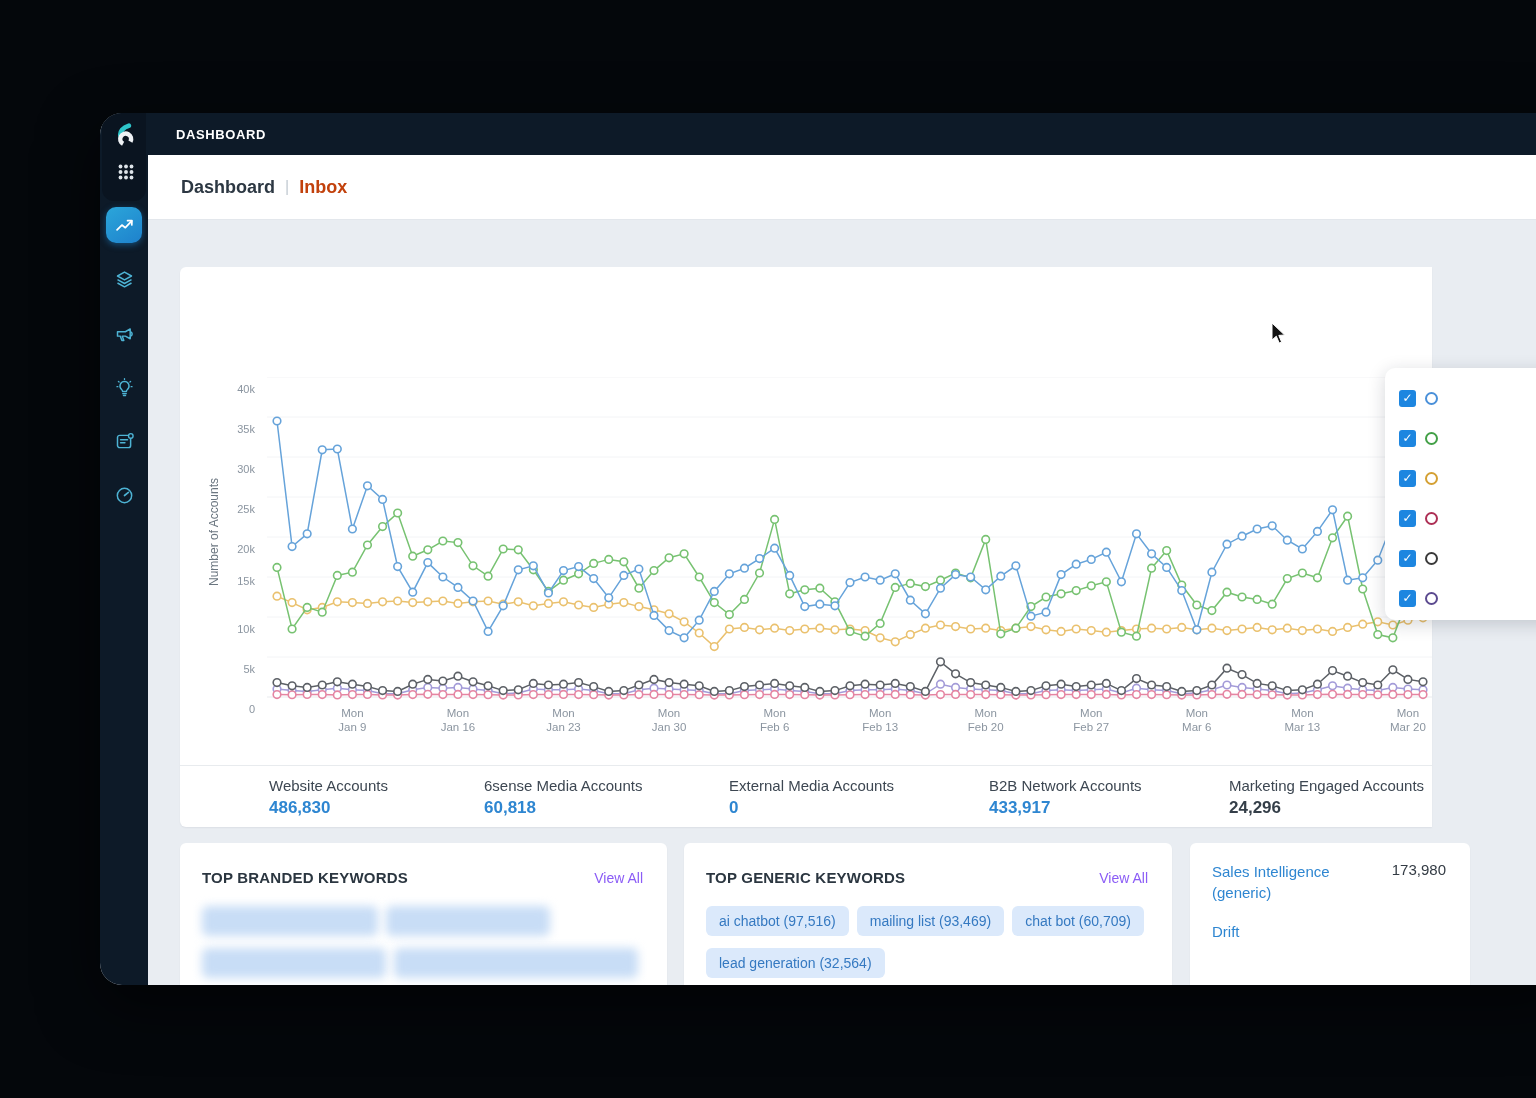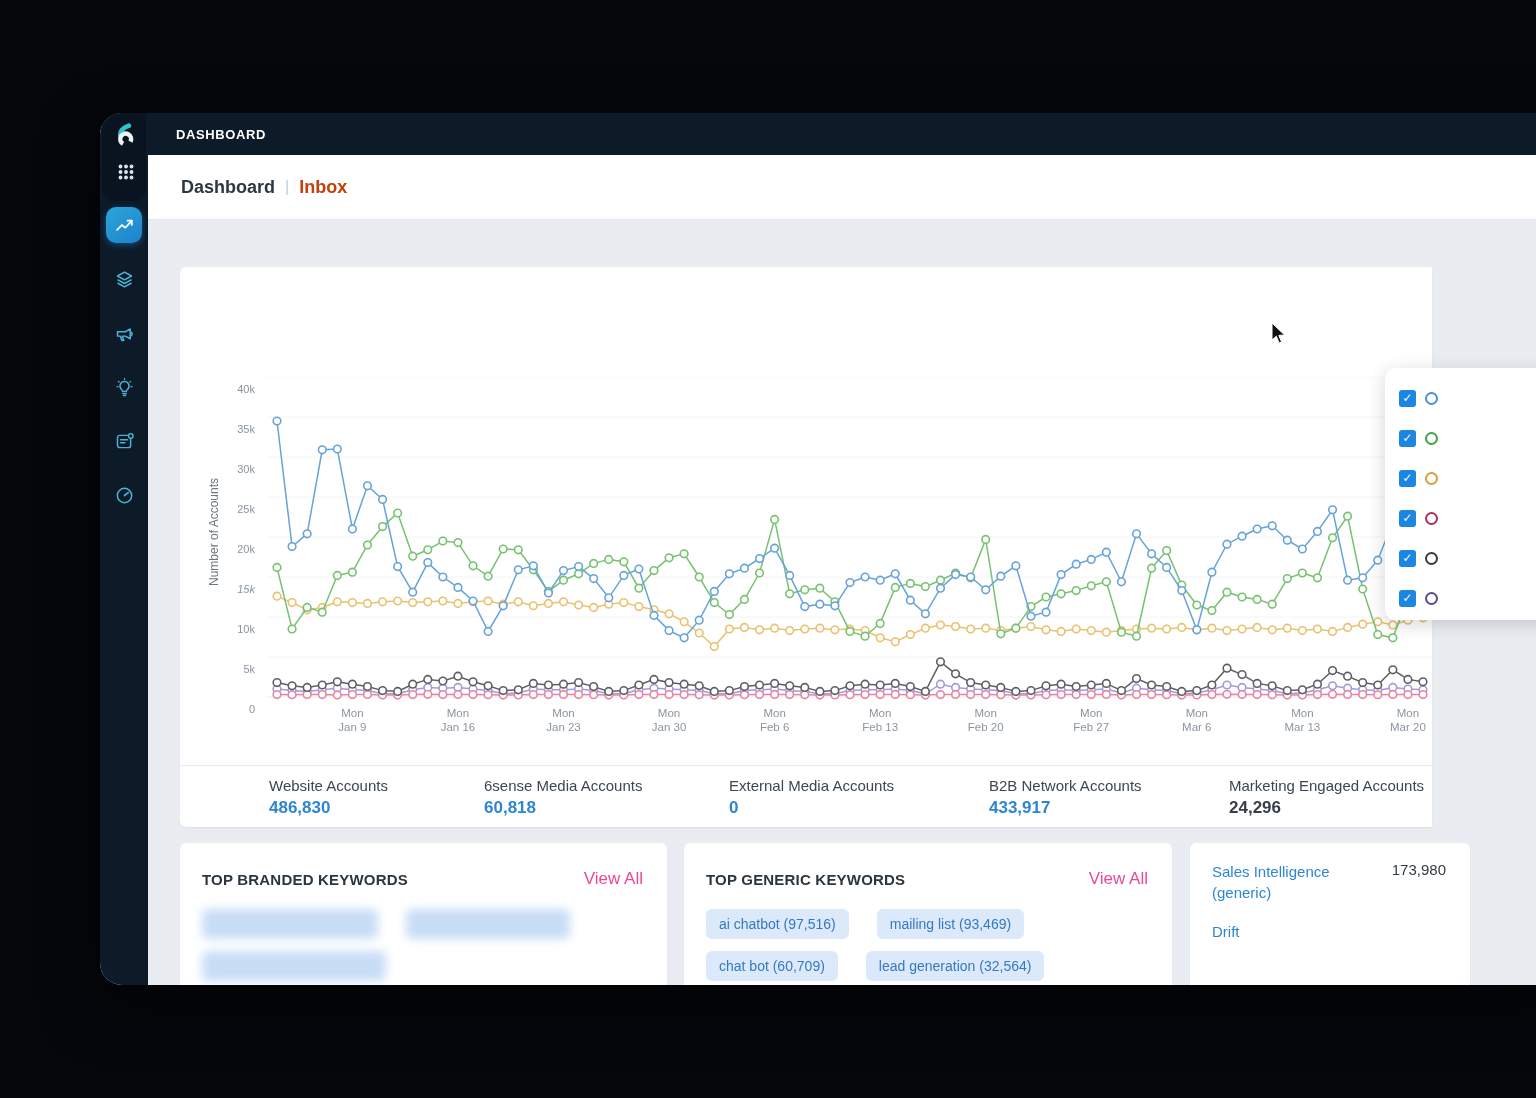--- a/index.html
+++ b/index.html
@@ -54,22 +54,22 @@
     position:absolute;left:1285px;top:255px;width:240px;height:252px;background:#ffffff;
     border-radius:10px;box-shadow:0 4px 18px rgba(20,30,45,.18);z-index:25;padding:10px 0 0 14px;box-sizing:border-box;
   }
   .legend-row{display:flex;align-items:center;height:40px;gap:9px;}
   .legend-check{width:17px;height:17px;background:#1d86e0;border-radius:3px;color:#fff;font-size:12px;font-weight:bold;display:flex;align-items:center;justify-content:center;line-height:1;}
   .legend-ring{width:9px;height:9px;border-radius:50%;background:#fff;border:2.5px solid #888;}
   
   .card{position:absolute;top:730px;height:250px;background:#ffffff;border-radius:6px;box-shadow:0 1px 2px rgba(16,24,40,.06);box-sizing:border-box;}
   .card-head{display:flex;align-items:center;justify-content:space-between;padding:26px 24px 0 22px;}
   .card-title{font-size:15px;font-weight:bold;color:#2b3640;letter-spacing:.2px;}
-  .view-all{font-size:17px;color:#ec4899;cursor:default;}
-  .chip-wrap{display:flex;flex-wrap:wrap;gap:12px 28px;padding:20px 22px 0 22px;}
+  .view-all{font-size:14px;color:#8b5cf6;cursor:default;}
+  .chip-wrap{display:flex;flex-wrap:wrap;gap:12px 8px;padding:20px 22px 0 22px;}
   .chip{background:#dbe9fb;color:#3579c1;font-size:14px;border-radius:6px;padding:7px 13px;white-space:nowrap;}
   .chip.redacted{height:16px;filter:blur(5px);background:#c8ddf6;}
   .kg-list{padding:18px 24px 0 22px;}
   .kg-row{display:flex;justify-content:space-between;margin-bottom:18px;}
   .kg-name{font-size:15px;color:#2e86d1;line-height:1.4;max-width:160px;}
   .kg-val{font-size:15px;color:#333b44;}
   
   .cursor{position:absolute;left:1270px;top:322px;z-index:99;}
 </style>
 </head>
@@ -152,21 +152,21 @@
 
   <div class="panel">
 
     <div class="y-axis-title">Number of Accounts</div>
     <div class="y-ticks" id="yticks">
         <span style="top: -6px;">40k</span>
         <span style="top: 34px;">35k</span>
         <span style="top: 74px;">30k</span>
         <span style="top: 114px;">25k</span>
         <span style="top: 154px;">20k</span>
-        <span style="top: 194px; font-style: italic;">15k</span>
+        <span style="top: 186px;">15k</span>
         <span style="top: 234px;">10k</span>
         <span style="top: 274px;">5k</span>
         <span style="top: 314px;">0</span>
       </div>
     <svg class="plot" id="plot" viewBox="0 0 1165 366">
         <line x1="0" y1="320" x2="1165" y2="320" stroke="#e9ebee" stroke-width="1"></line>
         <line x1="0" y1="280" x2="1165" y2="280" stroke="#f3f4f6" stroke-width="1"></line>
         <line x1="0" y1="240" x2="1165" y2="240" stroke="#f3f4f6" stroke-width="1"></line>
         <line x1="0" y1="200" x2="1165" y2="200" stroke="#f3f4f6" stroke-width="1"></line>
         <line x1="0" y1="160" x2="1165" y2="160" stroke="#f3f4f6" stroke-width="1"></line>

